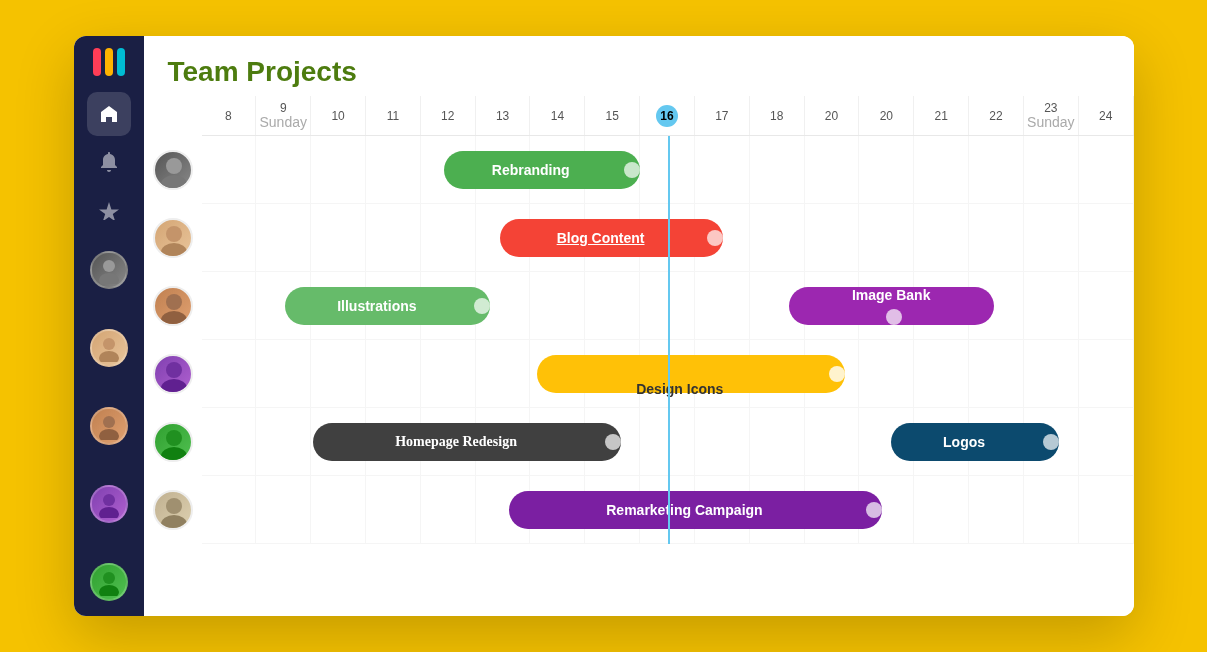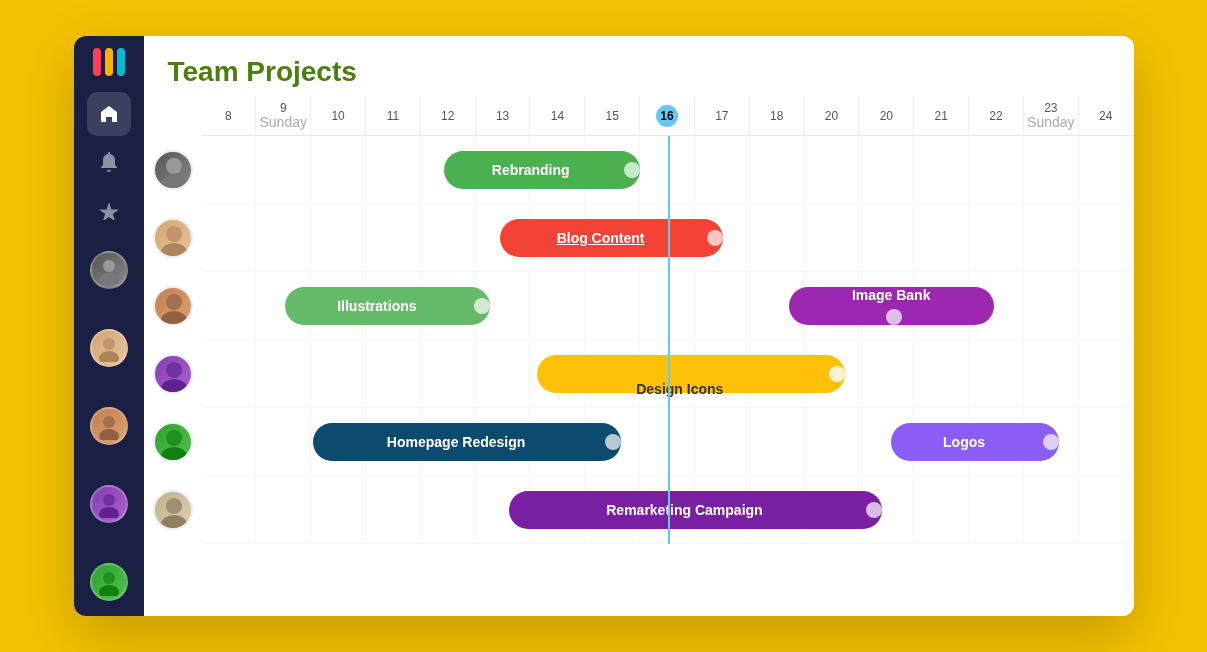--- a/index.html
+++ b/index.html
@@ -249,22 +249,22 @@
       text-align: center;
       padding: 0 8px;
     }
 
     
     .bar-green { background: #4CAF50; }
     .bar-red { background: #F44336; text-decoration: underline; }
     .bar-green-light { background: #66BB6A; }
     .bar-purple { background: #9C27B0; }
     .bar-yellow { background: #FFC107; color: #333; }
-    .bar-blue { background: #0c4a6e; }
-    .bar-red2 { background: #8b5cf6; }
+    .bar-blue { background: #404040; font-family: Liberation Serif, serif; }
+    .bar-red2 { background: #0c4a6e; }
     .bar-purple2 { background: #7B1FA2; }
 
     .bar-yellow .task-label { color: #333; margin-top: 31px; }
     .bar-yellow .task-dot { background: rgba(255,255,255,0.8); }
   </style>
 </head>
 <body>
 
 <div class="app-container">
 

